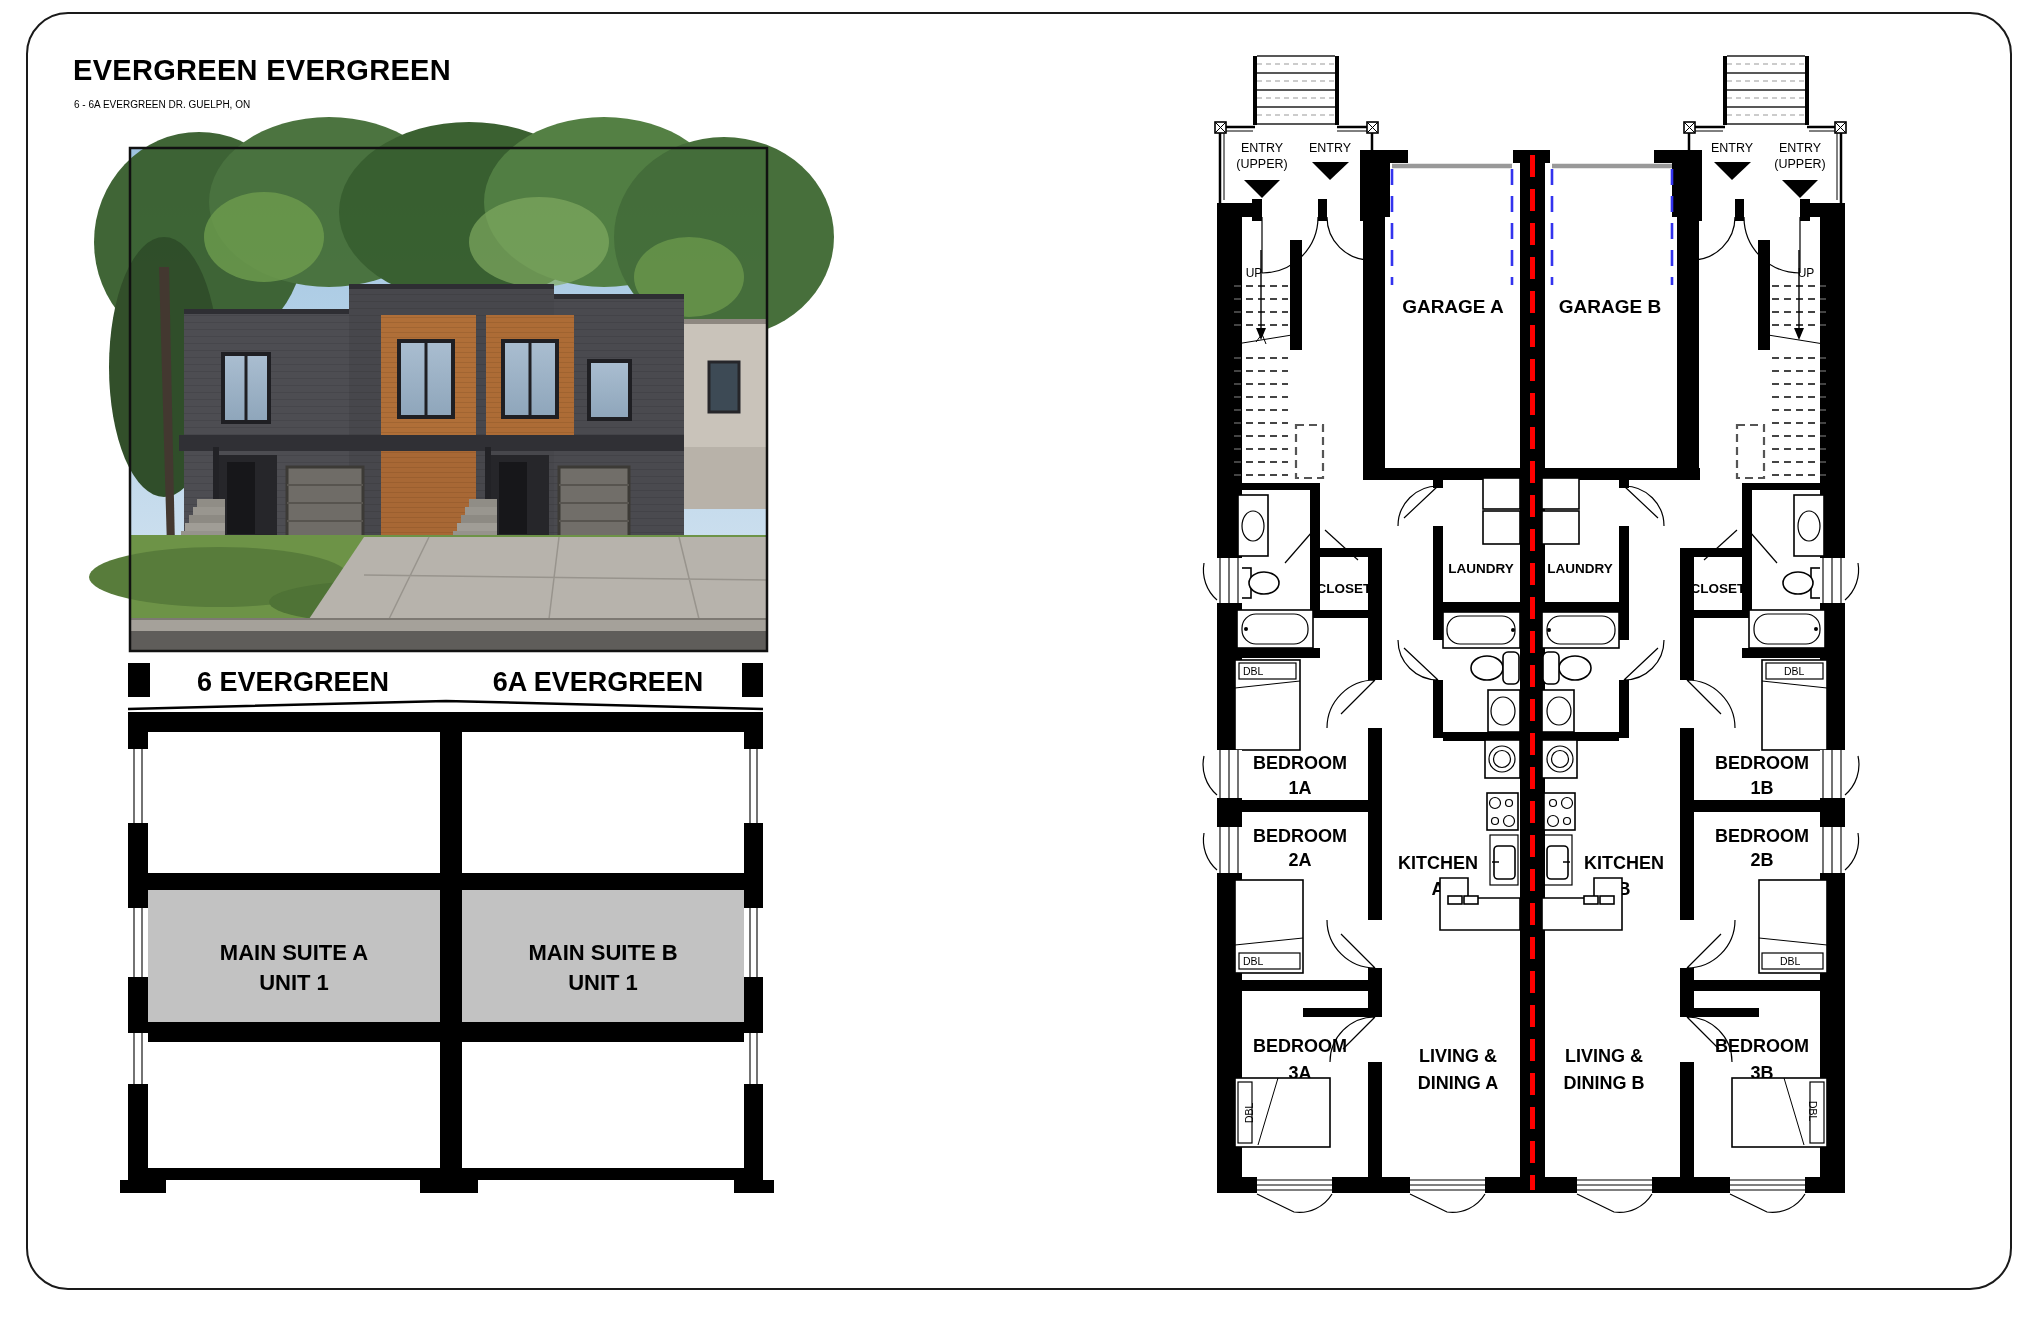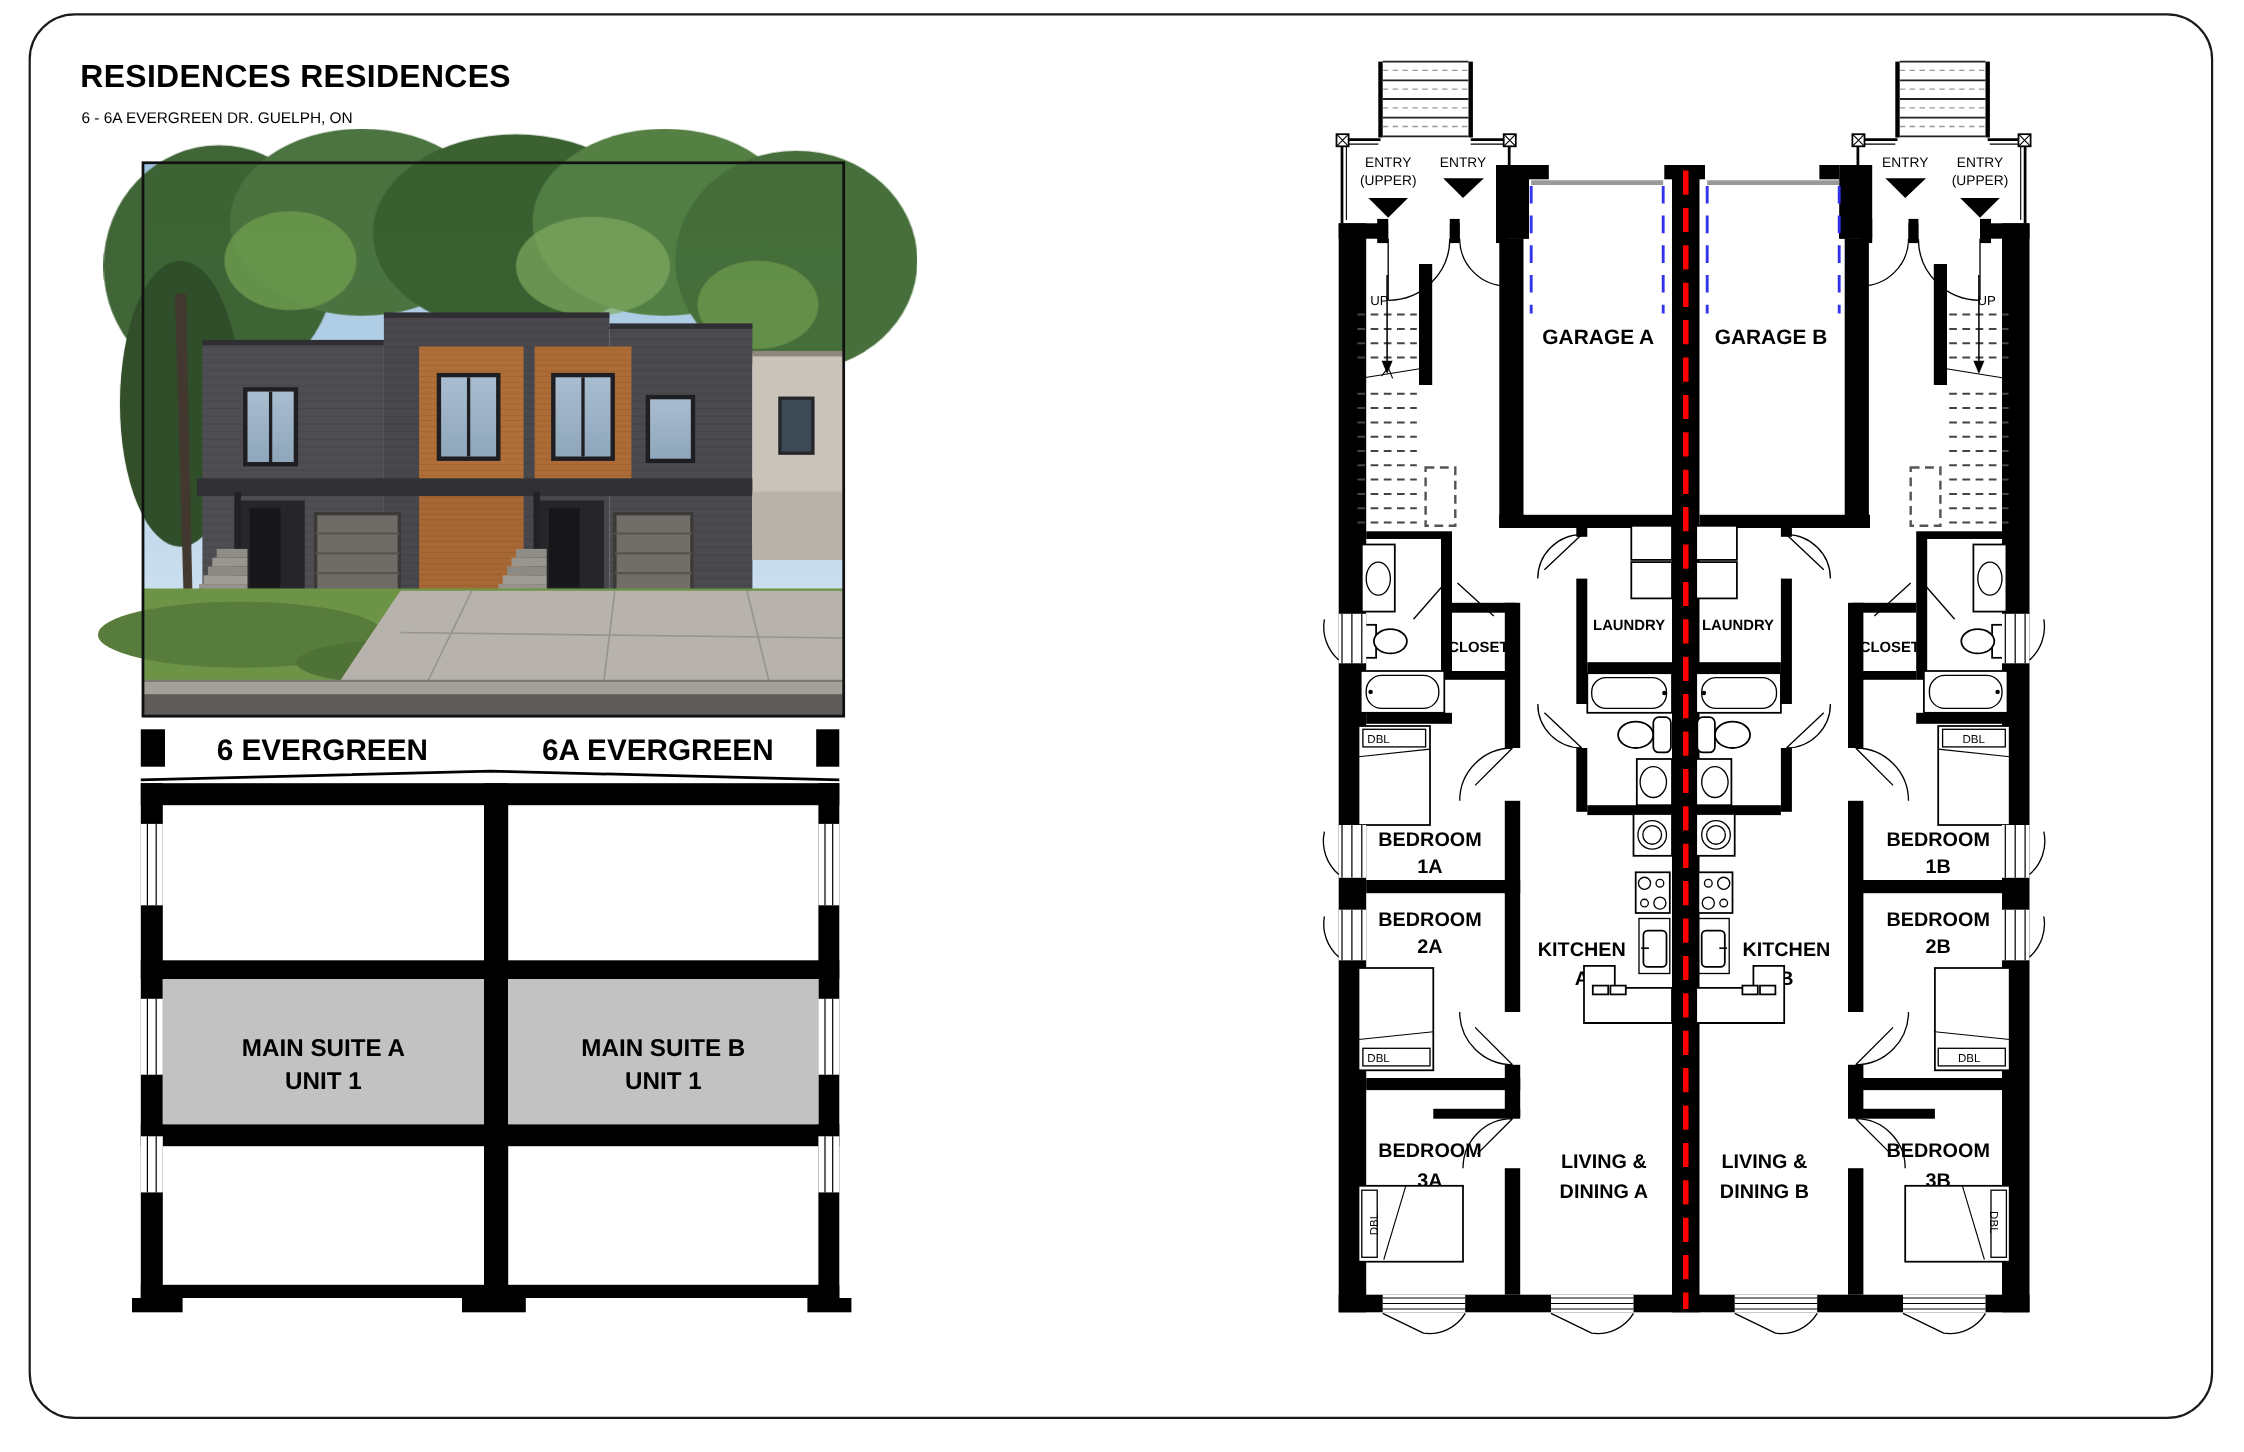--- a/index.html
+++ b/index.html
@@ -1,19 +1,19 @@
 <!DOCTYPE html>
 <html><head>
 <meta charset="utf-8">
 <style>
   html,body{margin:0;padding:0;background:#ffffff;}
   body{width:2040px;height:1320px;position:relative;font-family:"Liberation Sans",sans-serif;color:#000;}
   .page-border{position:absolute;left:26px;top:12px;width:1986px;height:1278px;border:2.5px solid #1a1a1a;border-radius:42px;box-sizing:border-box;}
   .title{position:absolute;left:73px;top:54px;font-size:29px;font-weight:bold;letter-spacing:.3px;}
-  .subtitle{position:absolute;left:74px;top:99px;font-size:14px;font-weight:bold;font-weight:normal;}
+  .subtitle{position:absolute;left:74px;top:99px;font-size:10px;font-weight:bold;font-weight:normal;}
   svg{position:absolute;overflow:visible;}
   #photo-svg{left:129px;top:147px;}
   #section-svg{left:100px;top:655px;}
   #plan-svg{left:1200px;top:40px;}
   text{font-family:"Liberation Sans",sans-serif;fill:#000;}
   .t-room{font-size:18px;font-weight:bold;text-anchor:middle;}
   .t-garage{font-size:19px;font-weight:bold;text-anchor:middle;}
   .t-small{font-size:13.5px;font-weight:bold;text-anchor:middle;}
   .t-entry{font-size:12.5px;text-anchor:middle;}
   .t-up{font-size:12px;text-anchor:middle;}
@@ -24,21 +24,21 @@
   .fix{fill:#fff;stroke:#000;stroke-width:1.6;}
   .fixthin{fill:none;stroke:#000;stroke-width:1.2;}
   .arc{fill:none;stroke:#000;stroke-width:1.2;}
   .winline{stroke:#000;stroke-width:1.1;}
   .tread{stroke:#444;stroke-width:1.8;stroke-dasharray:7 5;}
 </style>
 </head>
 <body>
 
 <div class="page-border"></div>
-<div class="title">RESIDENCES RESIDENCES</div>
+<div class="title">EVERGREEN EVERGREEN</div>
 <div class="subtitle">6 - 6A EVERGREEN DR. GUELPH, ON</div>
 
 <svg id="photo-svg" width="639" height="505" viewBox="0 0 639 505">
   <defs>
     <linearGradient id="sky" x1="0" y1="0" x2="0" y2="1">
       <stop offset="0" stop-color="#9ec3e0"></stop>
         <stop offset="1" stop-color="#d7e6f2"></stop>
     </linearGradient>
     <linearGradient id="glass" x1="0" y1="0" x2="0" y2="1">
       <stop offset="0" stop-color="#a9bdd0"></stop>

